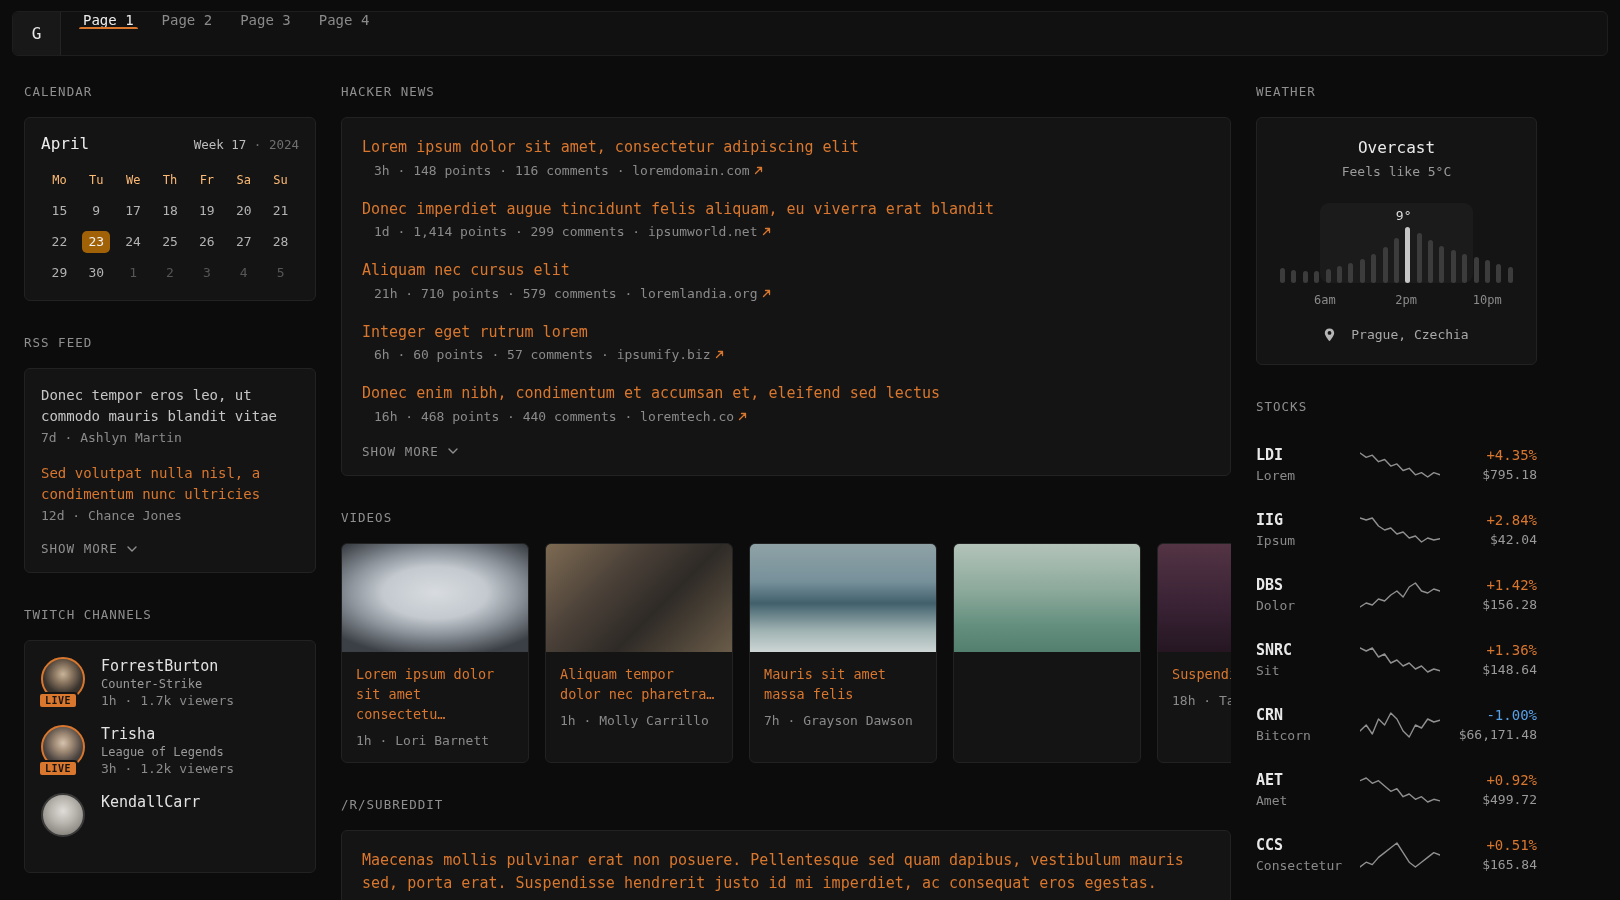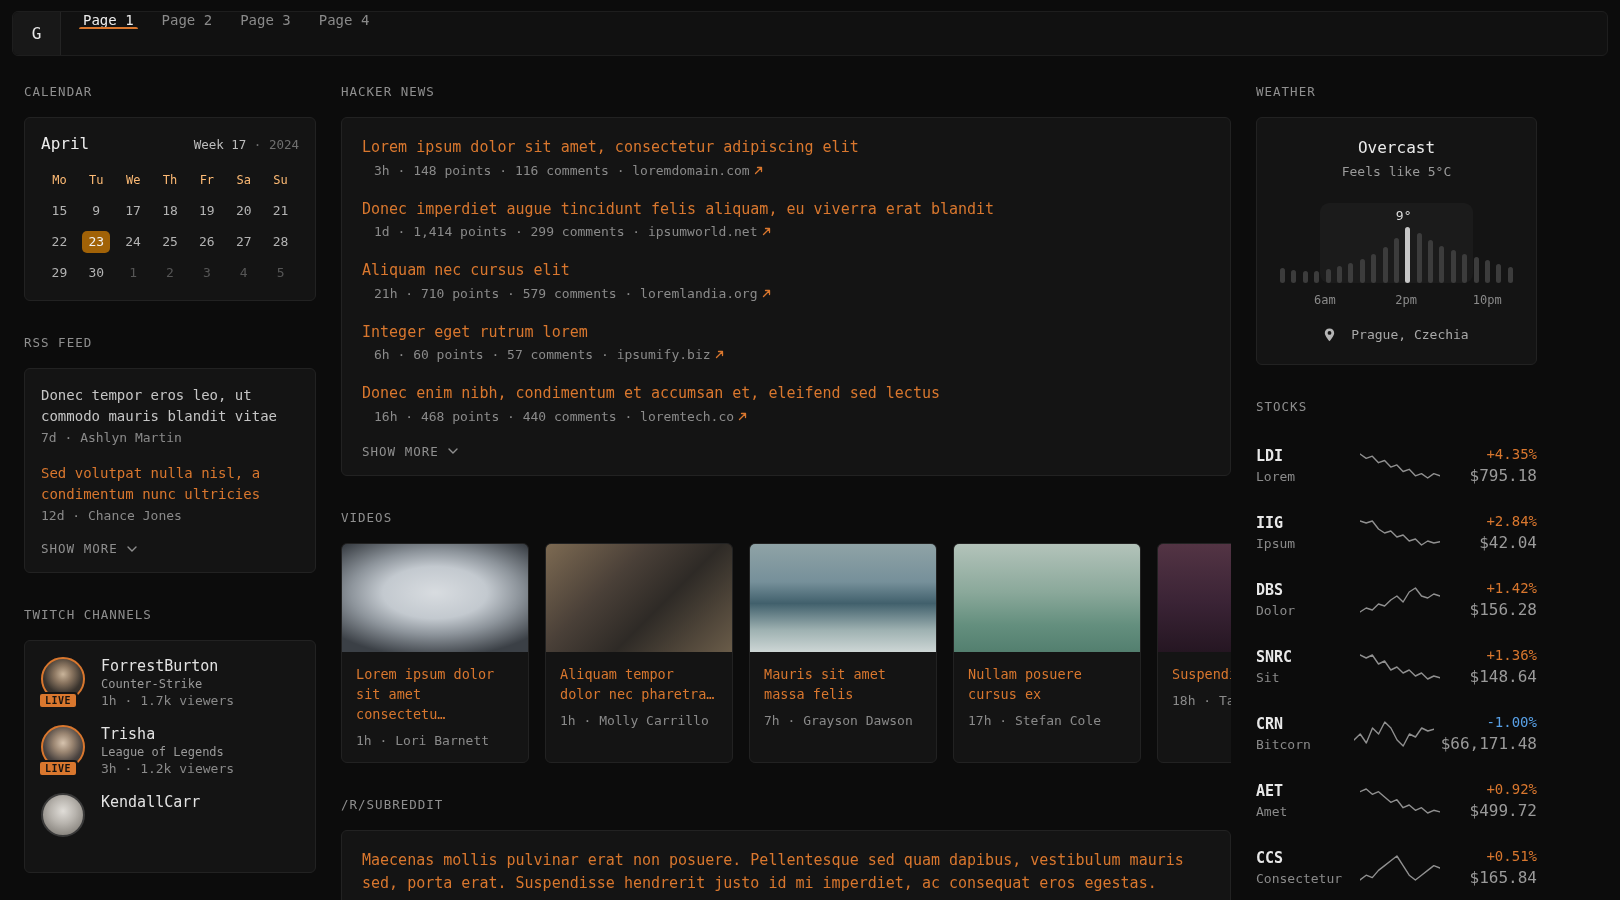--- a/index.html
+++ b/index.html
@@ -151,21 +151,21 @@
     display:flex;align-items:center;justify-content:space-between;
     padding:14px 0;cursor:pointer;
   }
   .stock-left{width:92px;}
   .stock-symbol{color:#e8e8e8;font-size:15px;font-weight:bold;}
   .stock-name{color:var(--dim);font-size:13px;margin-top:4px;}
   .spark{width:80px;height:30px;flex:0 0 80px;}
   .stock-right{text-align:right;min-width:86px;}
   .stock-change{color:var(--accent);font-size:14px;}
   .stock-change.neg{color:var(--neg);}
-  .stock-price{color:#9a9a9a;font-size:16px;margin-top:4px;}
+  .stock-price{color:#9a9a9a;font-size:13px;margin-top:4px;}
 </style>
 </head>
 <body>
 
 <header class="topbar">
   <div class="logo-box">G</div>
   <nav class="tabs">
     <div class="tab active">Page 1</div>
     <div class="tab">Page 2</div>
     <div class="tab">Page 3</div>
@@ -350,24 +350,20 @@
         </div>
         <div class="video-card">
           <div class="thumb"></div>
           <div class="video-body">
             <div class="video-title">Mauris sit amet massa felis</div>
             <div class="video-meta">7h · Grayson Dawson</div>
           </div>
         </div>
         <div class="video-card">
           <div class="thumb"></div>
-          <div class="video-body">
-            <div class="video-title">Nullam posuere cursus ex</div>
-            <div class="video-meta">17h · Stefan Cole</div>
-          </div>
         </div>
         <div class="video-card">
           <div class="thumb"></div>
           <div class="video-body">
             <div class="video-title">Suspendisse diam</div>
             <div class="video-meta">18h · Tara</div>
           </div>
         </div>
       </div>
     </section>

